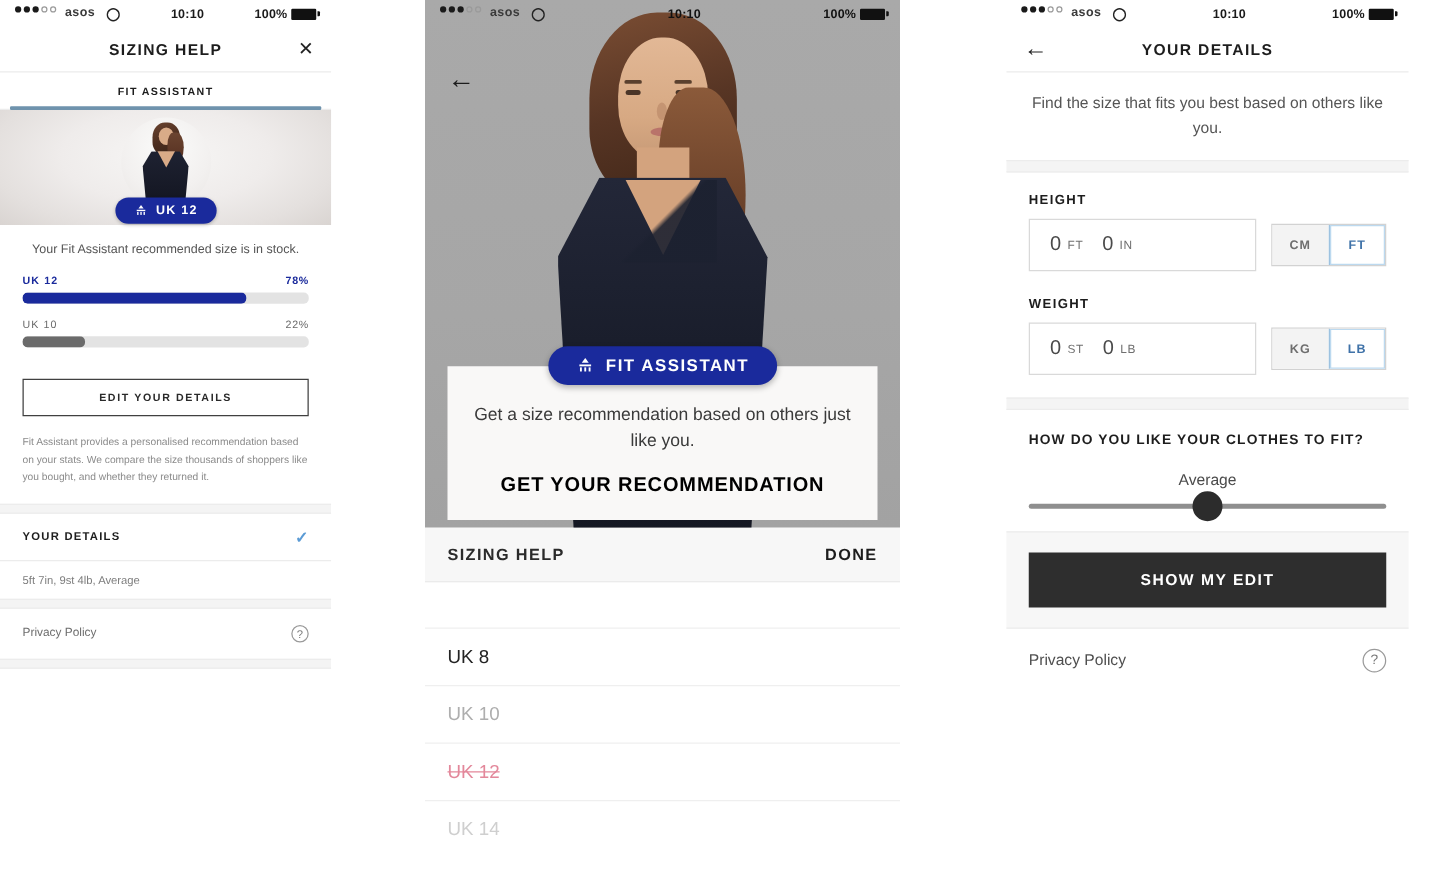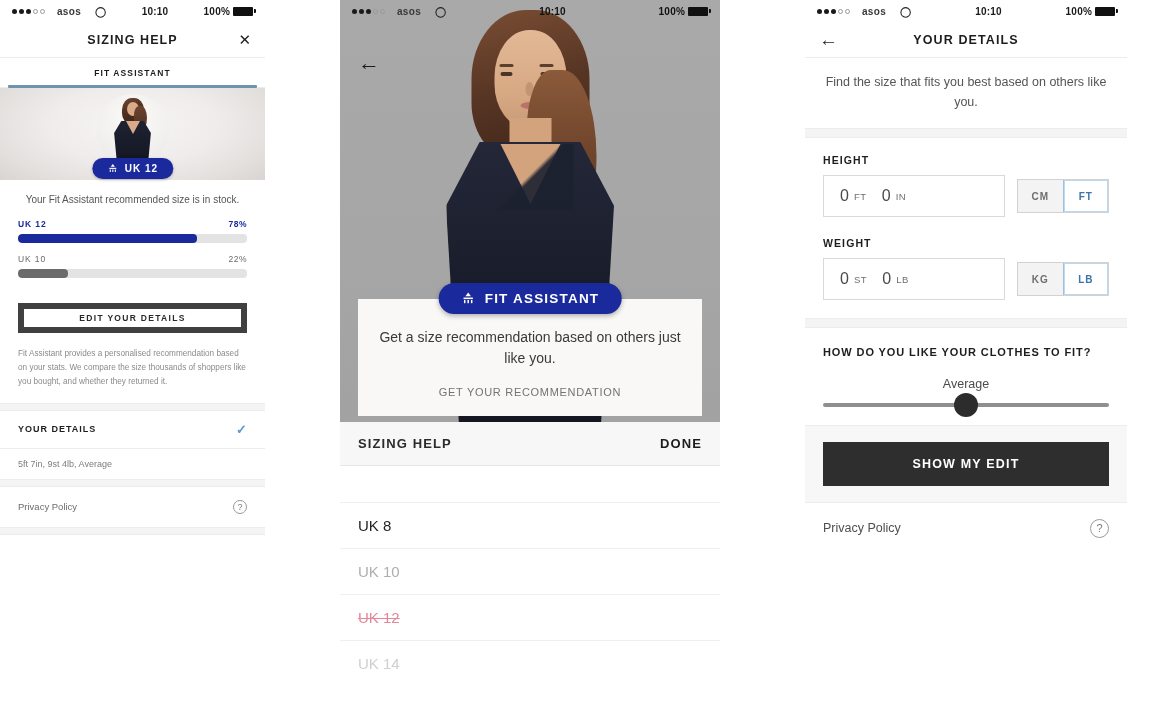--- a/index.html
+++ b/index.html
@@ -16,21 +16,21 @@
   #panel-1 { left: 0;   width: 265px; }
   #panel-2 { left: 340px; width: 380px; }
   #panel-3 { left: 805px; width: 322px; }
 
   
   .statusbar {
     height: 22px; display: flex; align-items: center;
     padding: 0 12px; font-size: 10px; font-weight: bold; color: #1a1a1a;
     letter-spacing: .2px;
   }
-  .sb-left { display: flex; align-items: center; gap: 12px; flex: 0 0 auto; }
+  .sb-left { display: flex; align-items: flex-start; gap: 7px; flex: 0 0 auto; }
   .dots { display: flex; align-items: center; gap: 2px; }
   .dot { width: 5px; height: 5px; border-radius: 50%; background: #1a1a1a; }
   .dot.hollow { background: transparent; border: 1px solid #9a9a9a; width: 5px; height: 5px; }
   .carrier { font-size: 10px; font-weight: bold; letter-spacing: .3px; color: #3a3a3a; }
   .wifi { font-size: 10px; margin-left: 2px; color: #222; }
   .sb-center { flex: 1; text-align: center; font-size: 10px; font-weight: bold; }
   .sb-right { display: flex; align-items: center; gap: 3px; flex: 0 0 auto; }
   .battpct { font-size: 10px; font-weight: bold; }
   .batt { width: 20px; height: 9px; background: #111; border-radius: 1px; position: relative; }
   .batt::after { content:""; position:absolute; right:-3px; top:2.5px; width:2px; height:4px; background:#111; border-radius:0 1px 1px 0; }
@@ -120,21 +120,21 @@
   .bar-label { font-size: 8.5px; font-weight: bold; letter-spacing: .9px; }
   .bar-pct { font-size: 8.5px; font-weight: bold; letter-spacing: .5px; }
   .bar-row.primary .bar-label, .bar-row.primary .bar-pct { color: #1a2a9c; }
   .bar-row.secondary .bar-label, .bar-row.secondary .bar-pct { color: #6a6a6a; font-weight: normal; }
   .bar-track { height: 9px; background: #e3e3e3; border-radius: 4px; overflow: hidden; }
   .bar-fill { height: 100%; border-radius: 4px; }
   .bar-row.primary .bar-fill { background: #1a2a9c; }
   .bar-row.secondary .bar-fill { background: #6b6b6b; }
 
   .edit-btn {
-    margin: 4px 18px 14px; height: 30px; border: 6px solid #404040; background: #fff;
+    margin: 4px 18px 14px; height: 30px; border: 1px solid #404040; background: #fff;
     display: flex; align-items: center; justify-content: center;
     font-size: 8.5px; font-weight: bold; letter-spacing: 1.3px; color: #2a2a2a;
   }
   .p1-legal {
     padding: 0 18px 14px; font-size: 8.2px; color: #8b8b8b; line-height: 1.7;
   }
   .sep { height: 8px; background: #f4f4f4; border-top: 1px solid #ececec; border-bottom: 1px solid #ececec; }
   .row-line {
     padding: 11px 18px; display: flex; align-items: center; justify-content: space-between;
     border-bottom: 1px solid #ececec;
@@ -203,21 +203,21 @@
     background: #f9f8f7; padding: 28px 20px 18px; text-align: center;
   }
   .card-badge {
     position: absolute; left: 50%; top: -16px; transform: translateX(-50%);
     background: #1a2a9c; color: #fff; border-radius: 18px;
     padding: 8px 22px; display: flex; align-items: center; gap: 9px;
     font-size: 13.5px; font-weight: bold; letter-spacing: 1.2px; white-space: nowrap;
     box-shadow: 0 2px 5px rgba(0,0,0,.3);
   }
   .card-text { font-size: 14px; color: #3a3a3a; line-height: 1.55; margin-bottom: 16px; }
-  .card-cta { font-size: 11px; font-weight: normal; letter-spacing: .7px; color: #737373; }
+  .card-cta { font-size: 16px; font-weight: bold; letter-spacing: .7px; color: #000000; }
 
   .p2-bar {
     height: 44px; display: flex; align-items: center; justify-content: space-between;
     padding: 0 18px; background: #f7f7f7; border-bottom: 1px solid #e8e8e8;
   }
   .p2-bar-title { font-size: 13px; font-weight: bold; letter-spacing: 1.1px; color: #2b2b2b; }
   .p2-done { font-size: 13px; font-weight: bold; letter-spacing: 1.1px; color: #1d1d1d; }
   .p2-gap { height: 36px; background: #fff; }
   .size-list { background: #fff; }
   .size-item {

